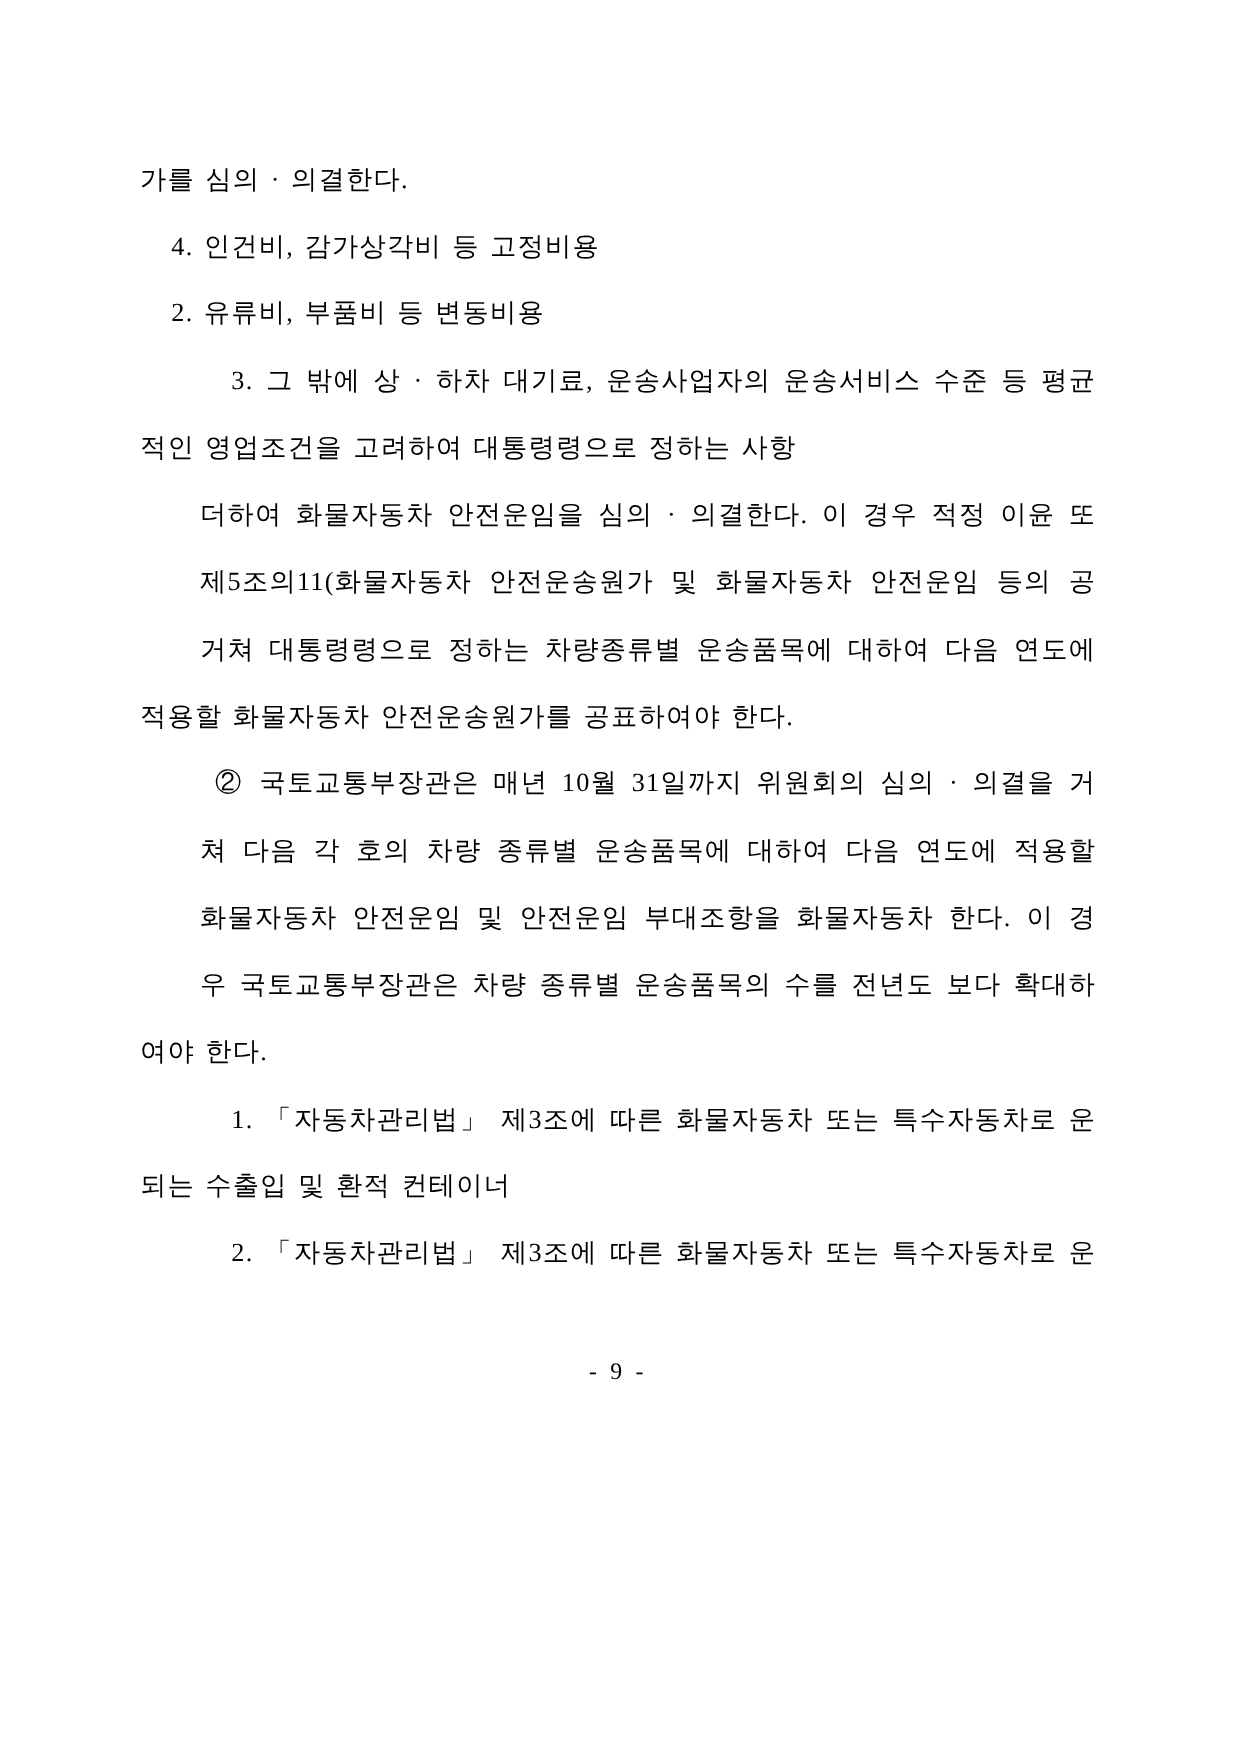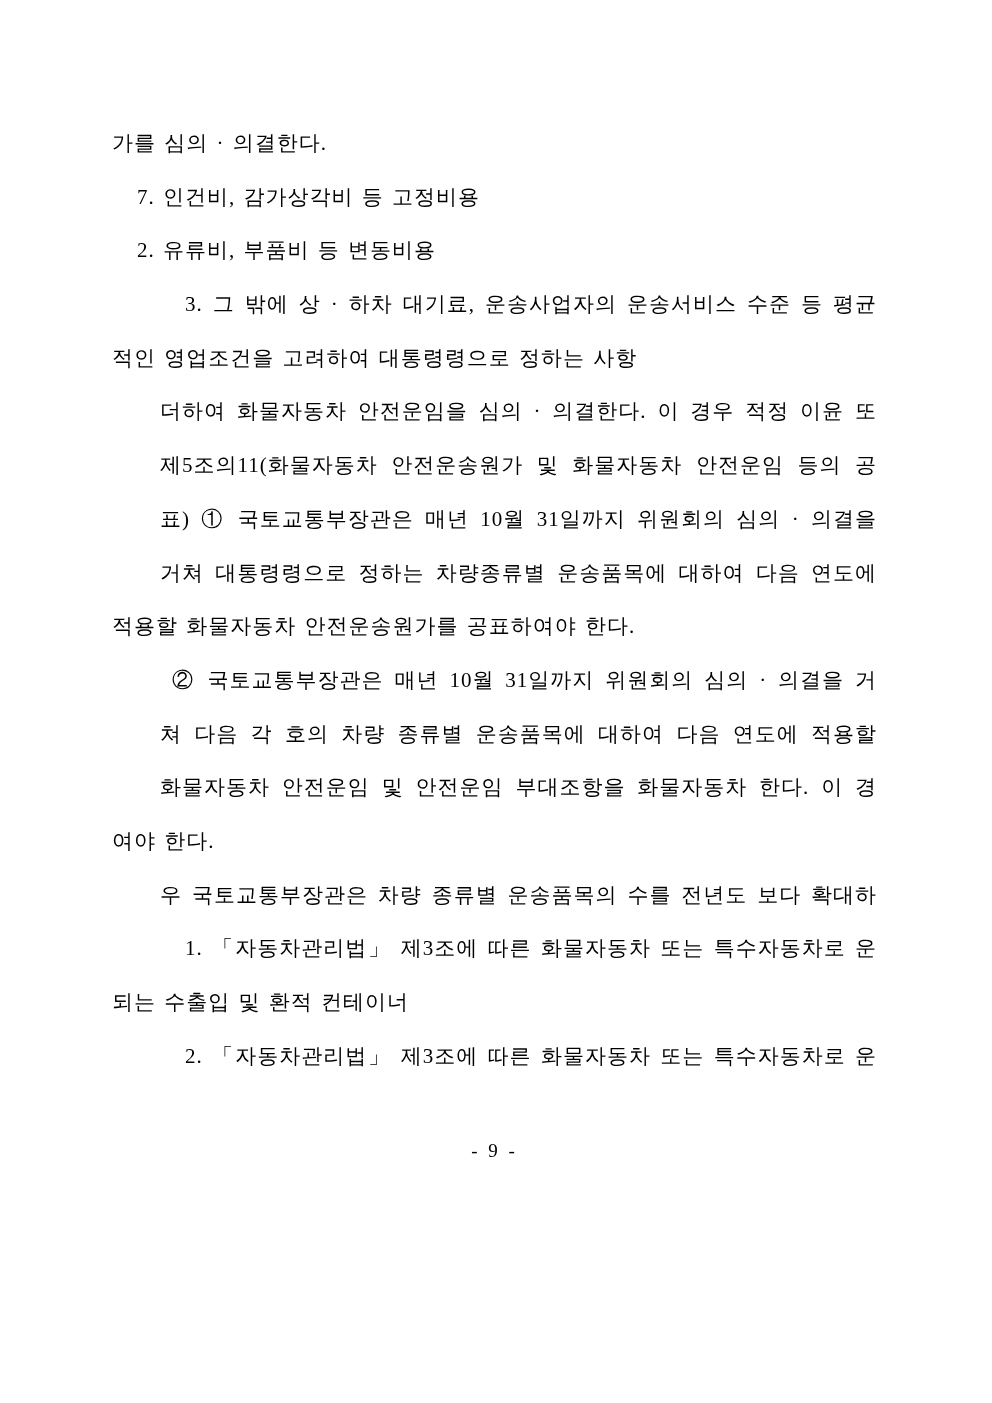--- a/index.html
+++ b/index.html
@@ -45,32 +45,31 @@
     line-height: 20px;
     letter-spacing: 3px;
   }
 </style>
 </head>
 <body>
 
 <div class="page">
   <div class="content" id="content">
       <div class="line">가를 심의 · 의결한다.</div>
-      <div class="line" style="padding-left: 25px;">7. 인건비, 감가상각비 등 고정비용</div>
+      <div class="line" style="padding-left: 25px;">4. 인건비, 감가상각비 등 고정비용</div>
       <div class="line" style="padding-left: 25px;">2. 유류비, 부품비 등 변동비용</div>
       <div class="line stretch" style="padding-left: 25px;">3. 그 밖에 상 · 하차 대기료, 운송사업자의 운송서비스 수준 등 평균</div>
       <div class="line">적인 영업조건을 고려하여 대통령령으로 정하는 사항</div>
       <div class="line stretch">더하여 화물자동차 안전운임을 심의 · 의결한다. 이 경우 적정 이윤 또</div>
       <div class="line stretch">제5조의11(화물자동차 안전운송원가 및 화물자동차 안전운임 등의 공</div>
-      <div class="line stretch">표) ① 국토교통부장관은 매년 10월 31일까지 위원회의 심의 · 의결을</div>
       <div class="line stretch">거쳐 대통령령으로 정하는 차량종류별 운송품목에 대하여 다음 연도에</div>
       <div class="line">적용할 화물자동차 안전운송원가를 공표하여야 한다.</div>
       <div class="line stretch" style="padding-left: 12px;">② 국토교통부장관은 매년 10월 31일까지 위원회의 심의 · 의결을 거</div>
       <div class="line stretch">쳐 다음 각 호의 차량 종류별 운송품목에 대하여 다음 연도에 적용할</div>
       <div class="line stretch">화물자동차 안전운임 및 안전운임 부대조항을 화물자동차 한다. 이 경</div>
+      <div class="line stretch">우 국토교통부장관은 차량 종류별 운송품목의 수를 전년도 보다 확대하</div>
       <div class="line">여야 한다.</div>
-      <div class="line stretch">우 국토교통부장관은 차량 종류별 운송품목의 수를 전년도 보다 확대하</div>
       <div class="line stretch" style="padding-left: 25px;">1. 「자동차관리법」 제3조에 따른 화물자동차 또는 특수자동차로 운송</div>
       <div class="line">되는 수출입 및 환적 컨테이너</div>
       <div class="line stretch" style="padding-left: 25px;">2. 「자동차관리법」 제3조에 따른 화물자동차 또는 특수자동차로 운송</div>
     </div>
   <div class="page-number">- 9 -</div>
 </div>
 
 </body></html>

